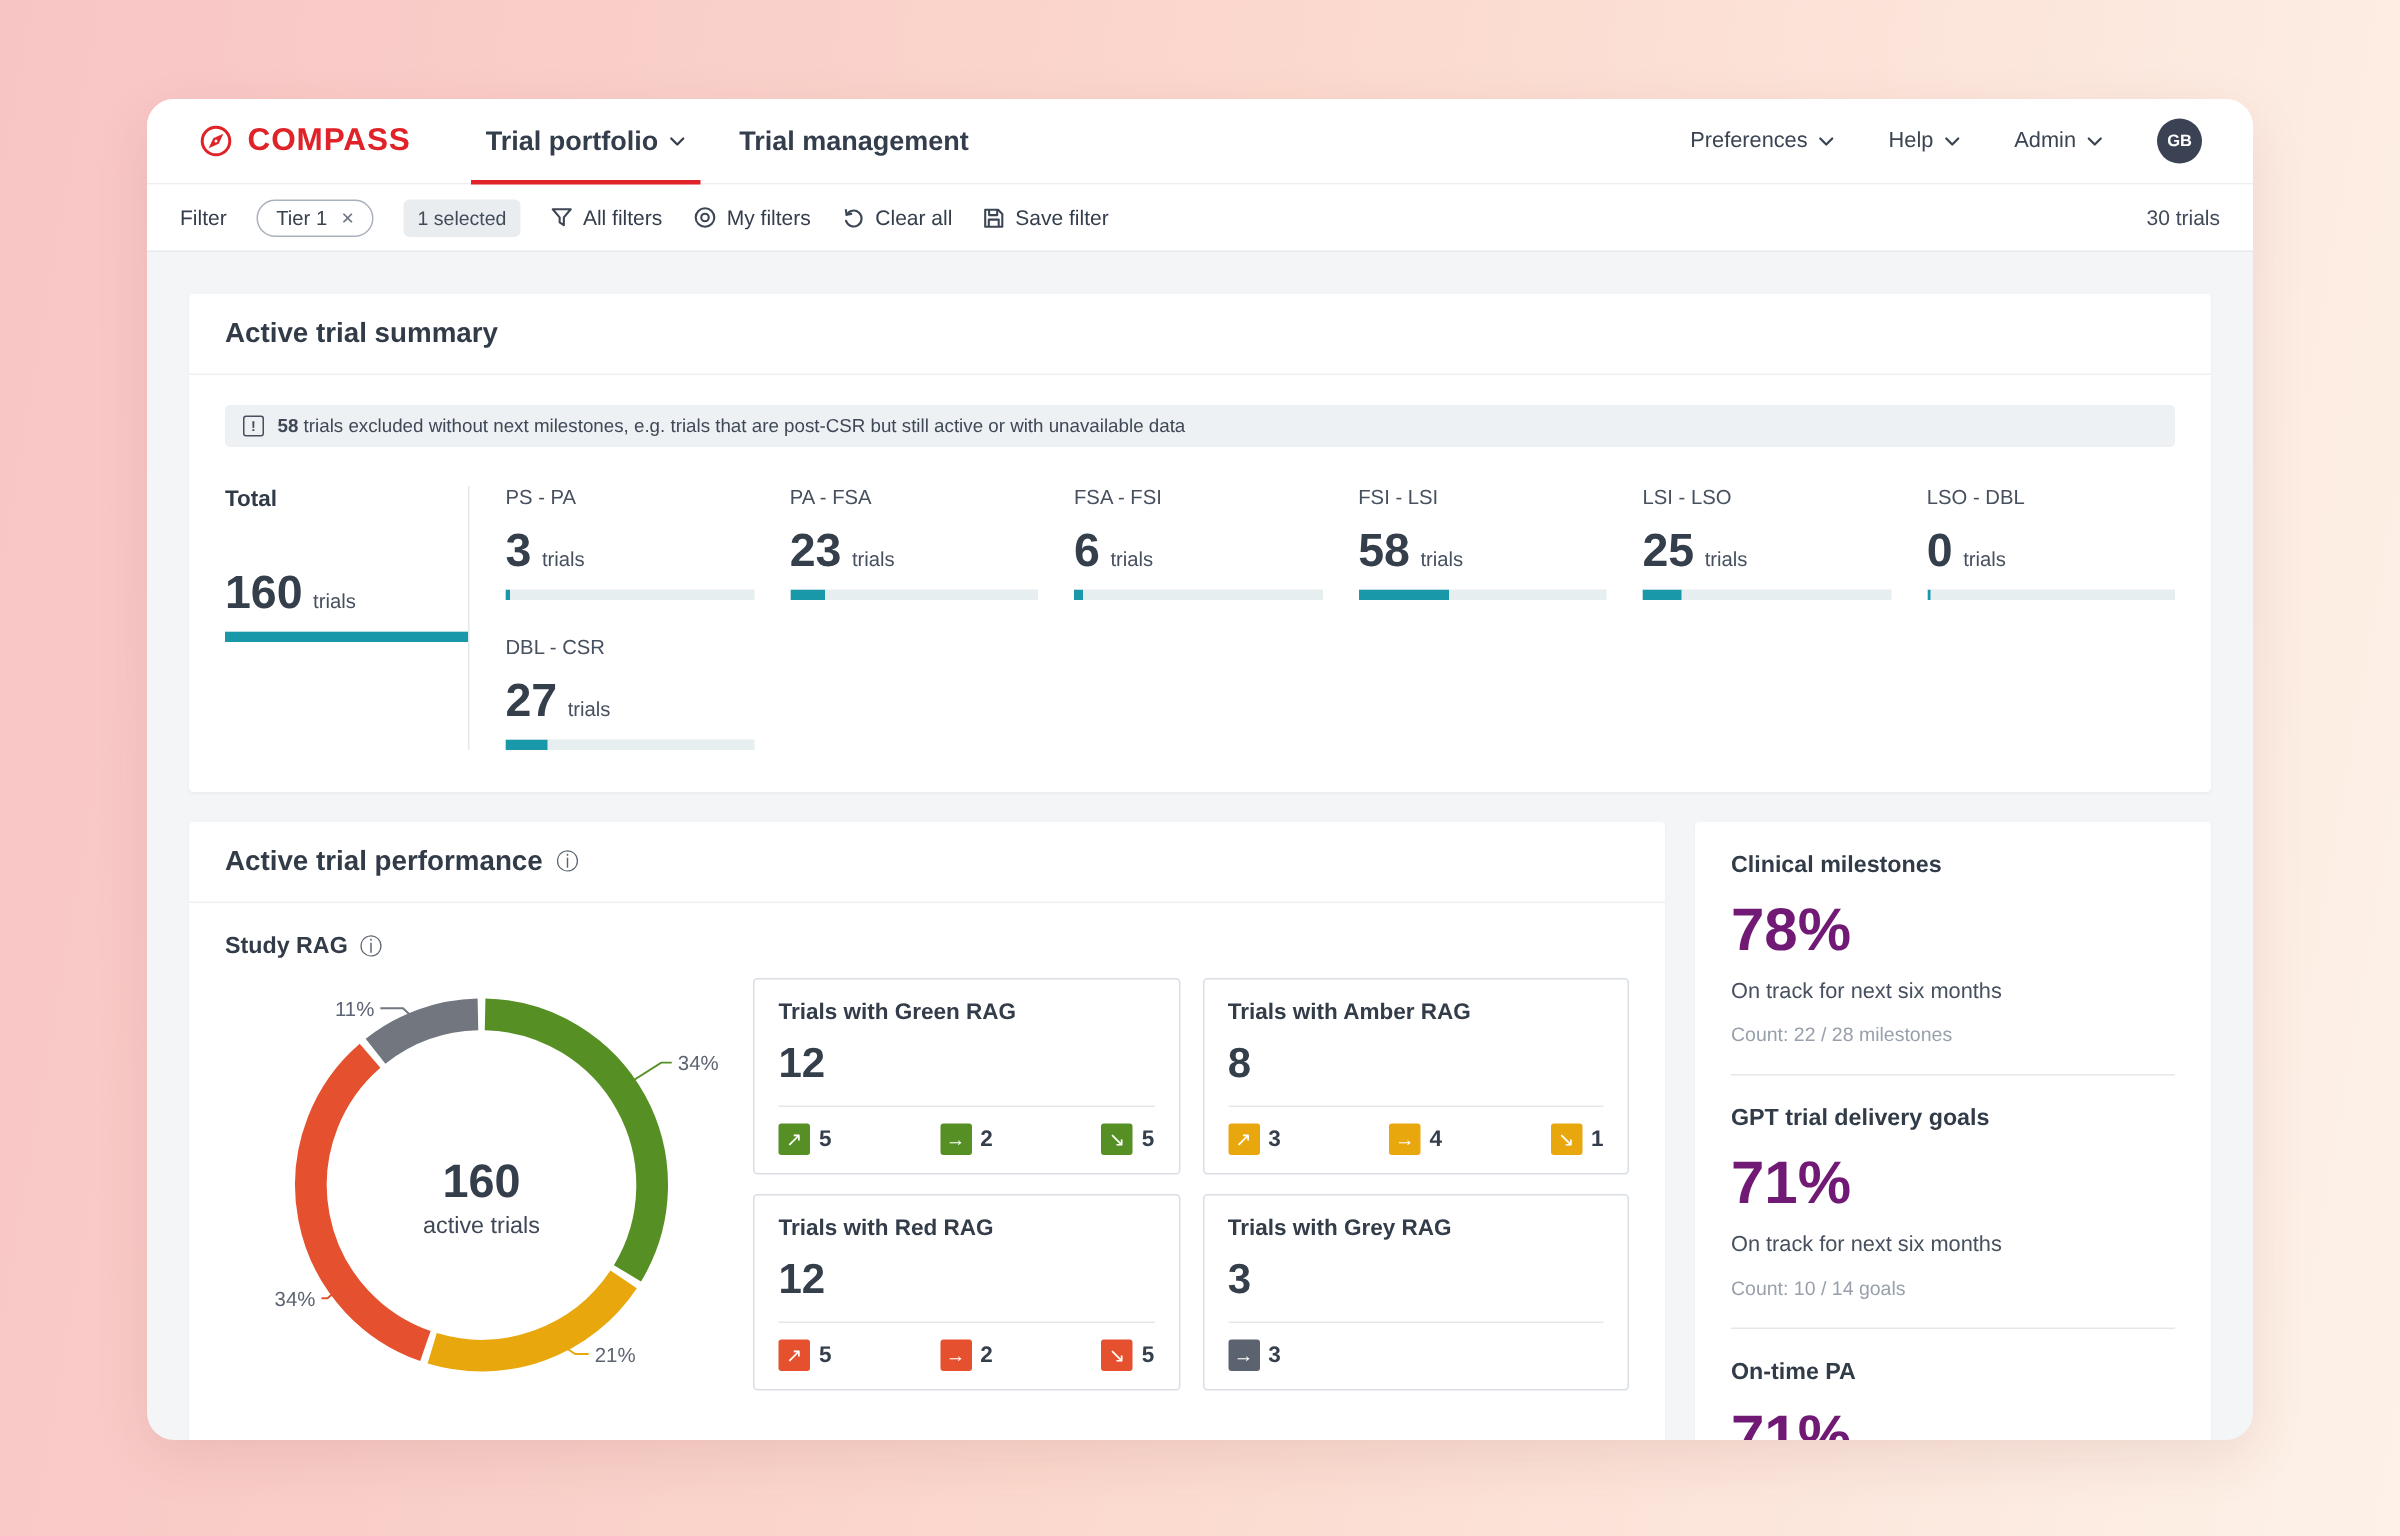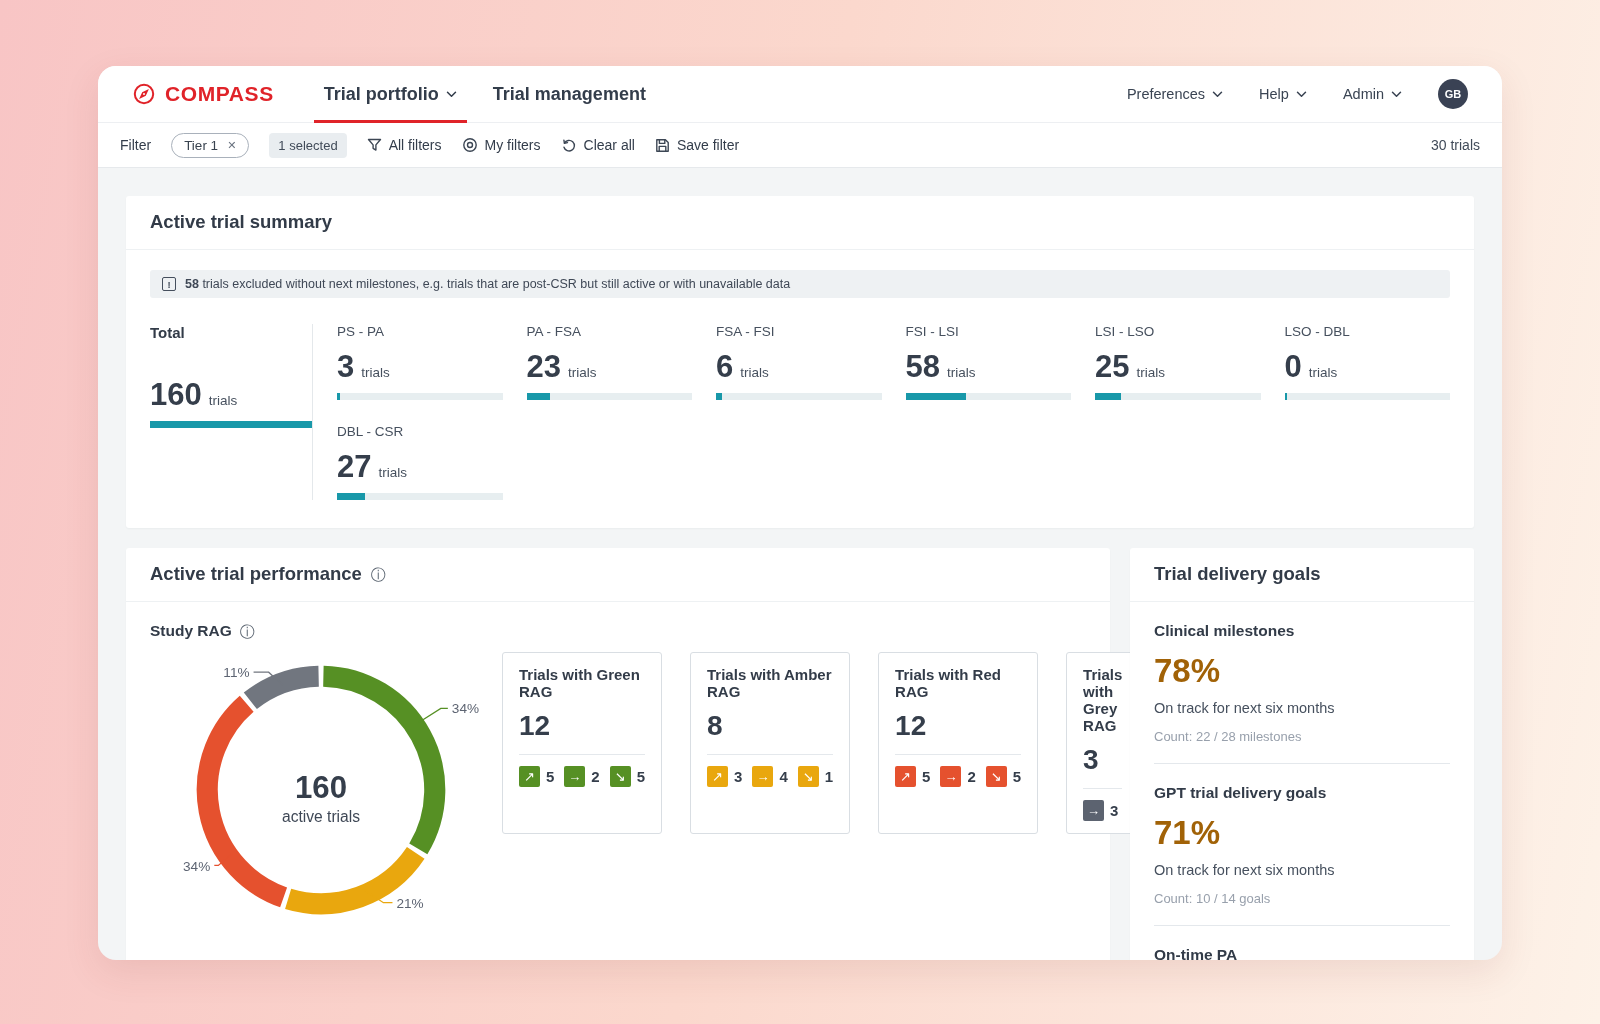--- a/index.html
+++ b/index.html
@@ -56,21 +56,21 @@
   .bar-fill { position:absolute; left:0; top:0; bottom:0; background:#1898a9; min-width:2px; }
   .total-col .value-row { margin-top:26px; }
   
   .main-row { display:flex; gap:20px; margin-top:20px; align-items:flex-start; }
   .perf-card { width:984px; flex:0 0 auto; }
   .goals-card { flex:1; }
   .perf-body { padding:20px 24px 24px; }
   .sub-title { font-size:15.5px; font-weight:bold; color:#323b48; display:flex; align-items:center; gap:8px; }
   .perf-flex { display:flex; margin-top:4px; }
   .donut-wrap { width:352px; flex:0 0 auto; }
-  .rag-grid { flex:1; display:grid; grid-template-columns:1fr 1fr 1fr 1fr; gap:13px 28px; margin-top:8px; align-content:start; }
+  .rag-grid { flex:1; display:grid; grid-template-columns:1fr 1fr; gap:13px 15px; margin-top:8px; align-content:start; }
   .rag-card { border:1px solid #d9dee3; border-radius:3px; padding:13px 16px 12px; background:#fff; }
   .rag-title { font-size:15px; font-weight:bold; color:#333c49; }
   .rag-value { font-size:28px; font-weight:bold; color:#353e4b; margin-top:10px; }
   .rag-divider { border-top:1px solid #e4e8ec; margin-top:12px; }
   .rag-trends { display:flex; margin-top:11px; align-items:center; gap:10px; }
   .rag-trends.spread { justify-content:space-between; }
   .trend { display:flex; align-items:center; gap:6px; }
   .trend-sq { width:21px; height:21px; border-radius:2px; color:#fff; display:flex; align-items:center; justify-content:center; font-size:13px; }
   .trend-n { font-size:15px; font-weight:600; color:#353e4b; }
   .perf-bottom { margin-top:30px; border-top:1px solid #e4e8ec; display:grid; grid-template-columns:1fr 1fr 1fr; padding-top:22px; }
@@ -78,21 +78,21 @@
   .pb-col + .pb-col { border-left:1px solid #e4e8ec; padding-left:26px; margin-left:0; }
   
   .donut-svg text { font-family:"Liberation Sans",sans-serif; }
   .pct-label { font-size:13.5px; fill:#5d6472; }
   .leader { fill:none; stroke-width:1.3; }
   .center-num { font-size:31px; font-weight:bold; fill:#353e4b; }
   .center-sub { font-size:15.5px; fill:#3f4856; }
   
   .goal-item { padding:20px 24px 0; }
   .goal-title { font-size:15.5px; font-weight:bold; color:#323b48; }
-  .goal-value { font-size:33px; font-weight:bold; color:#a16207; margin-top:12px; }
+  .goal-value { font-size:40px; font-weight:bold; color:#701a75; margin-top:12px; }
   .goal-sub { font-size:14.5px; color:#46505e; margin-top:10px; }
   .goal-count { font-size:13px; color:#98a0ac; margin-top:13px; }
   .goal-divider { border-top:1px solid #e4e8ec; margin:19px 24px 0; }
 </style>
 </head>
 <body>
 
 <div class="window">
 
   <div class="nav">
@@ -384,23 +384,20 @@
                       <span class="trend-n">3</span>
                     </span>
                 </div>
               </div>
             </div>
           </div>
         </div>
       </div>
 
       <div class="card goals-card">
-        <div class="card-header">
-          <span>Trial delivery goals</span>
-        </div>
         <div class="goal-item">
           <div class="goal-title">Clinical milestones</div>
           <div class="goal-value">78%</div>
           <div class="goal-sub">On track for next six months</div>
           <div class="goal-count">Count: 22 / 28 milestones</div>
         </div>
         <div class="goal-divider"></div>
         <div class="goal-item">
           <div class="goal-title">GPT trial delivery goals</div>
           <div class="goal-value">71%</div>

